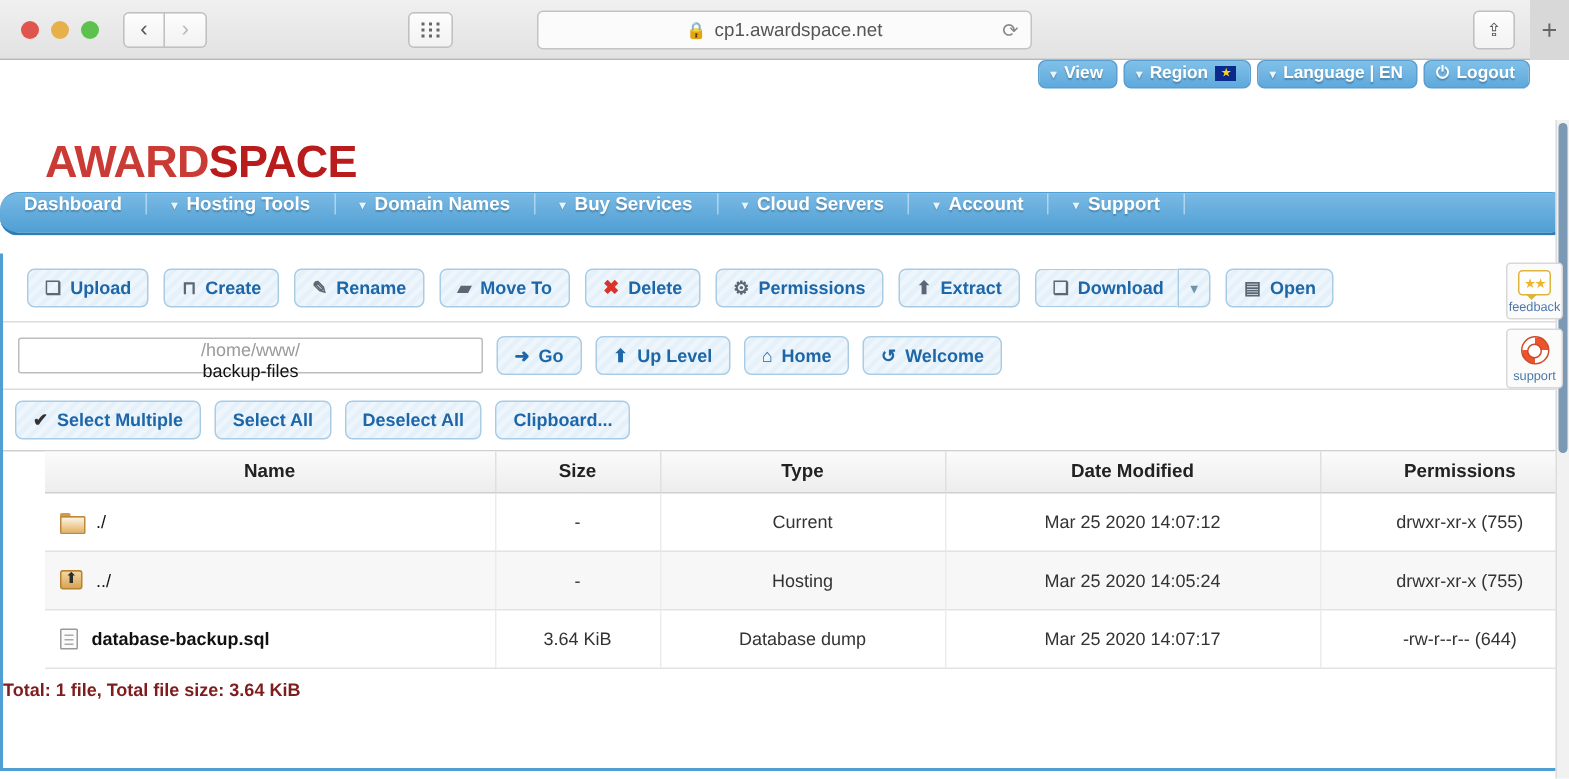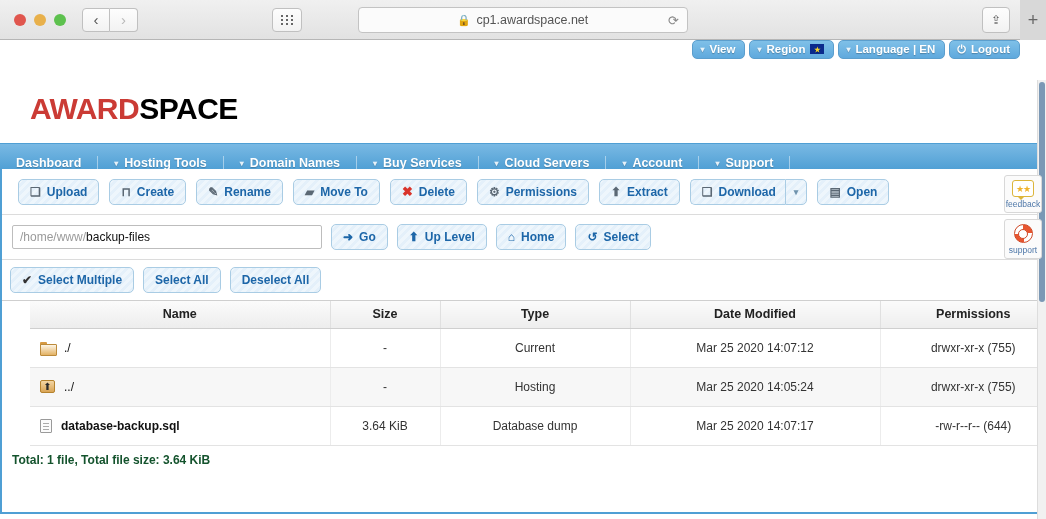--- a/index.html
+++ b/index.html
@@ -104,44 +104,44 @@
     content:"★"; position:absolute; left:50%; top:50%;
     transform:translate(-50%,-50%); color:#f5d32e; font-size:7px; line-height:1;
   }
   .pwr{ font-size:11px; }
 
   .logo{
     position:absolute; left:30px; top:52px;
     font-size:30px; font-weight:bold; letter-spacing:-0.5px;
   }
   .logo .a{ color:#cb3b35;text-align:center; }
-  .logo .s{ color:#000000; }
+  .logo .s{ color:#b91c1c; }
 
   .welcome{
     position:absolute; right:0px; top:75px;
     width:160px; height:24px;
     background:#ececec;
     border:1px solid #d2d2d2; border-right:none;
     display:flex; align-items:center; gap:7px;
     padding-left:10px;
     font-size:12px; color:#222;
   }
   .avatar{
     width:13px; height:13px; border-radius:50%;
     background:radial-gradient(circle at 50% 32%, #e0ae7a 0 45%, #2f6fb5 46% 100%);
     flex:none;
   }
 
   
   .mainnav{
-    position:absolute; left:0; top:103px; width:1046px; height:29px;
+    position:absolute; left:0; top:88px; width:1046px; height:29px;
     background:linear-gradient(#79b9e4,#4f9fd4);
     border-top:1px solid #4f9fd4;
     border-bottom:2px solid #2f7cb5;
-    display:flex; align-items:flex-end;
+    display:flex; align-items:flex-start;border-radius:12px;
   }
   .navitem{
     display:flex; align-items:center; gap:6px;
     padding:0 16px;
     color:#fff; font-weight:bold; font-size:12.5px;
     border-right:1px solid rgba(255,255,255,.45);
     text-shadow:0 1px 1px rgba(0,0,0,.22);
   }
   .navitem:first-child{ border-left:none; }
   .navitem .caret{ font-size:8px; }
@@ -181,20 +181,21 @@
     height:45px; display:flex; align-items:center; gap:9px;
     padding-left:10px;
     border-bottom:1px solid #dcdcdc;
   }
   .pathinput{
     width:310px; height:24px;
     border:1px solid #bdbdbd; border-radius:2px;
     background:#fff;
     display:flex; align-items:center; padding:0 7px;
     font-size:12px;
+    flex-direction:column;
   }
   .pathinput .dim{ color:#9a9a9a; }
   .pathinput .cur{ color:#111; }
 
   
   .selrow{
     height:41px; display:flex; align-items:center; gap:9px;
     padding-left:8px;
     border-bottom:1px solid #cfcfcf;
   }
@@ -269,22 +270,22 @@
     background:#fbfbfb; border:1px solid #9a9a9a; border-radius:1px;
     position:relative;
   }
   .icon-doc::after{
     content:""; position:absolute; left:2px; top:3px; right:2px; height:1px;
     background:#aaa;
     box-shadow:0 3px 0 #aaa, 0 6px 0 #aaa;
   }
 
   .totalrow{
-    height:29px; display:flex; align-items:center; padding-left:10px;
-    font-size:12px; font-weight:bold; color:#14532d;
+    height:29px; display:flex; align-items:center; 
+    font-size:12px; font-weight:bold; color:#7f1d1d;
   }
 
   
   .rail{
     position:absolute; right:4px; top:135px; width:38px; z-index:10;
   }
   .railbtn{
     width:38px; background:#fbfbfb;
     border:1px solid #d8d8d8; border-radius:3px;
     display:flex; flex-direction:column; align-items:center;
@@ -474,31 +475,32 @@
       <div class="btn">
         <span class="ic">⬆</span>
         <span>Up Level</span>
       </div>
       <div class="btn">
         <span class="ic">⌂</span>
         <span>Home</span>
       </div>
       <div class="btn">
         <span class="ic">↺</span>
-        <span>Select</span>
+        <span>Welcome</span>
       </div>
     </div>
 
     <div class="selrow">
       <div class="btn plain">
         <span class="ic" style="color:#333">✔</span>
         <span>Select Multiple</span>
       </div>
       <div class="btn plain">Select All</div>
       <div class="btn plain">Deselect All</div>
+      <div class="btn plain">Clipboard...</div>
     </div>
 
     <table class="files">
       <thead>
         <tr>
           <th style="width:300px">Name</th>
           <th style="width:110px">Size</th>
           <th style="width:190px">Type</th>
           <th style="width:250px">Date Modified</th>
           <th>Permissions</th>

